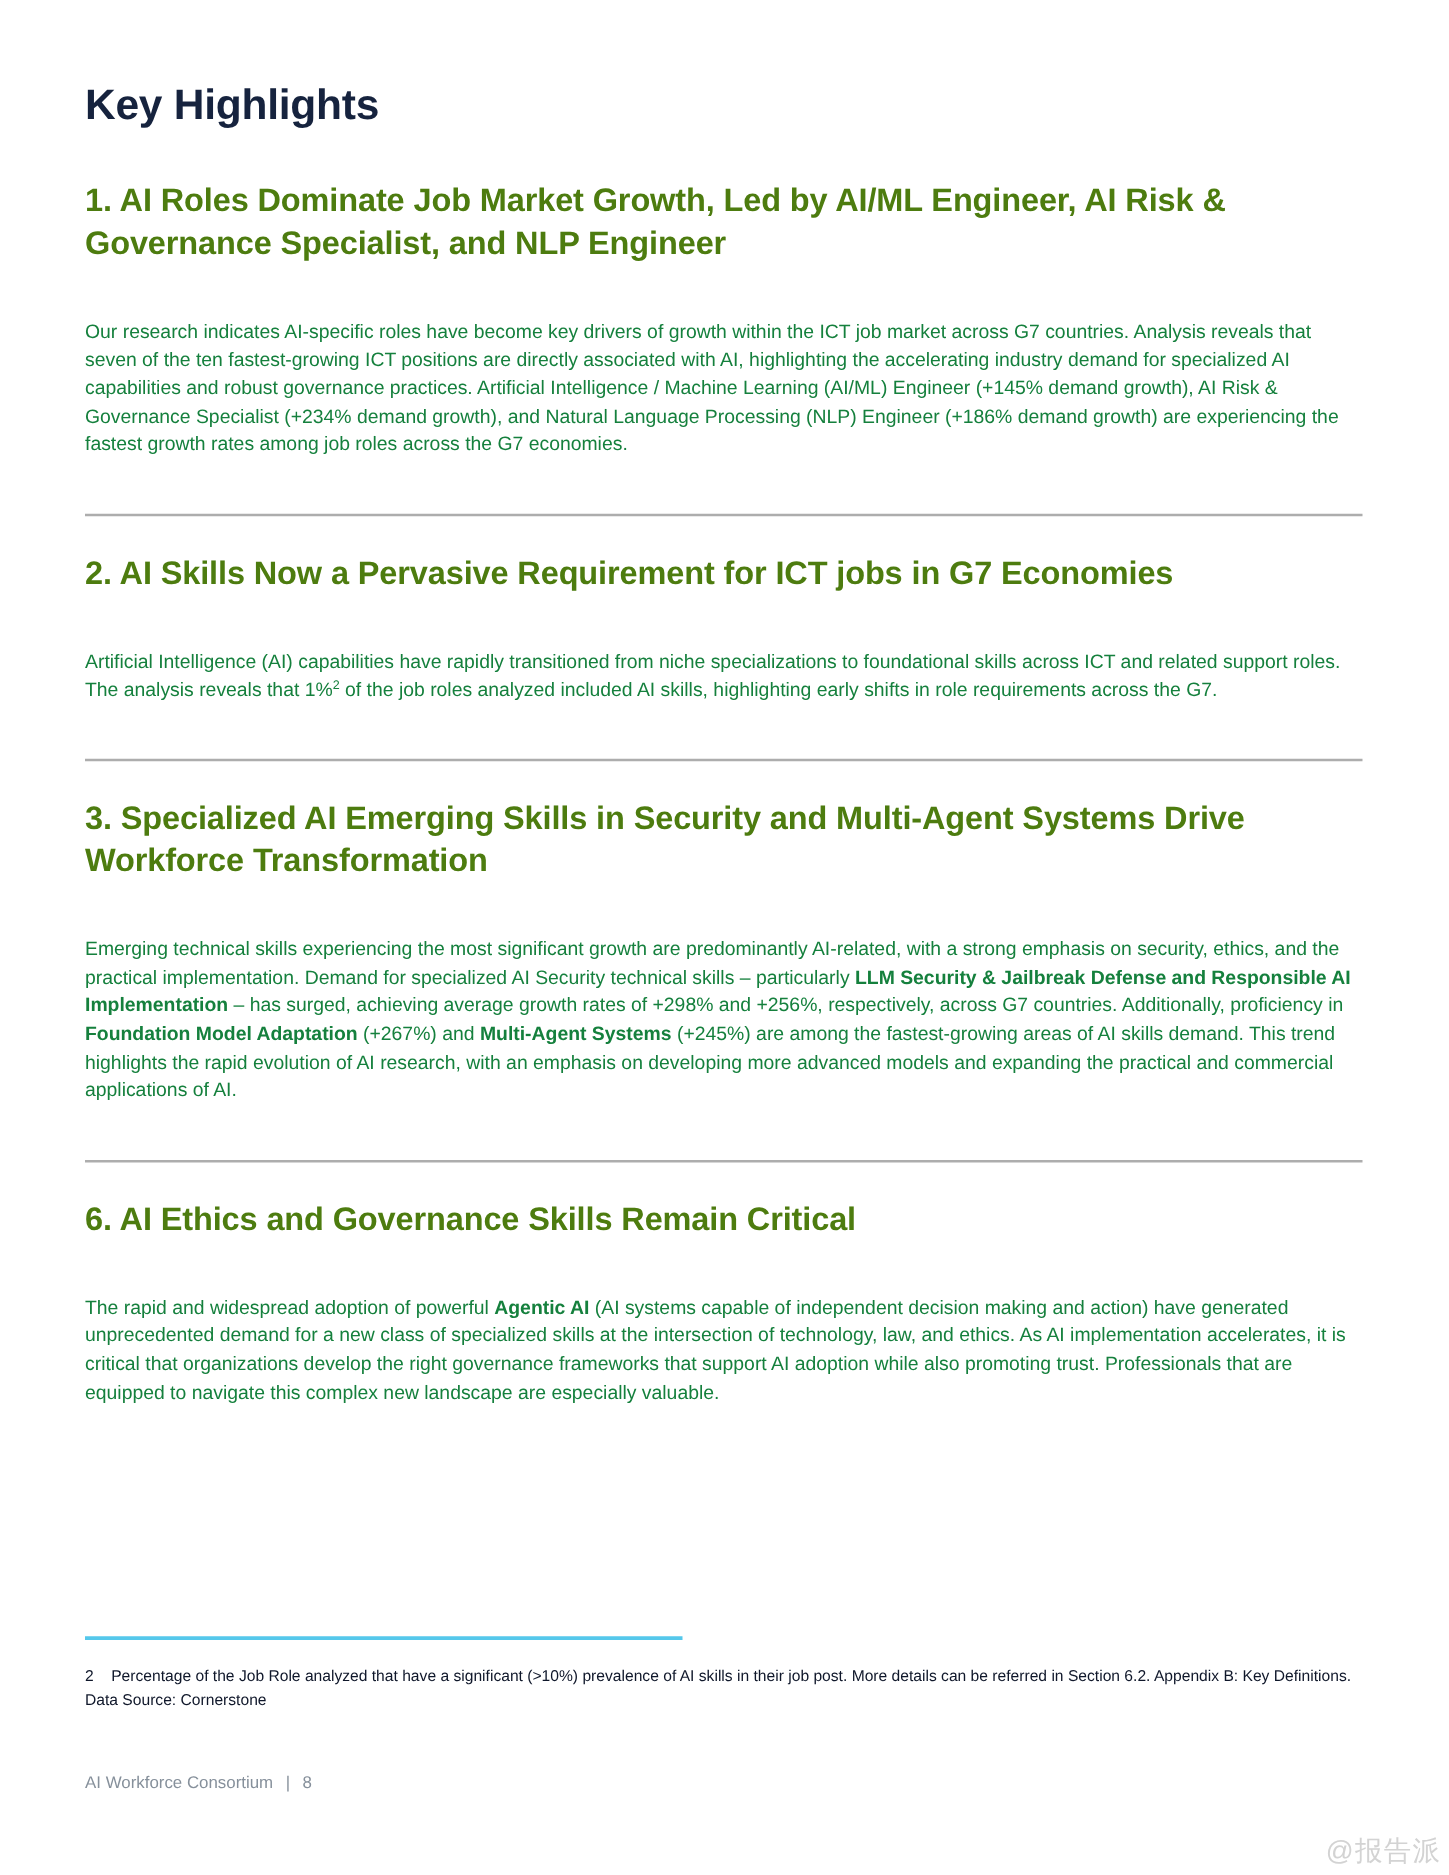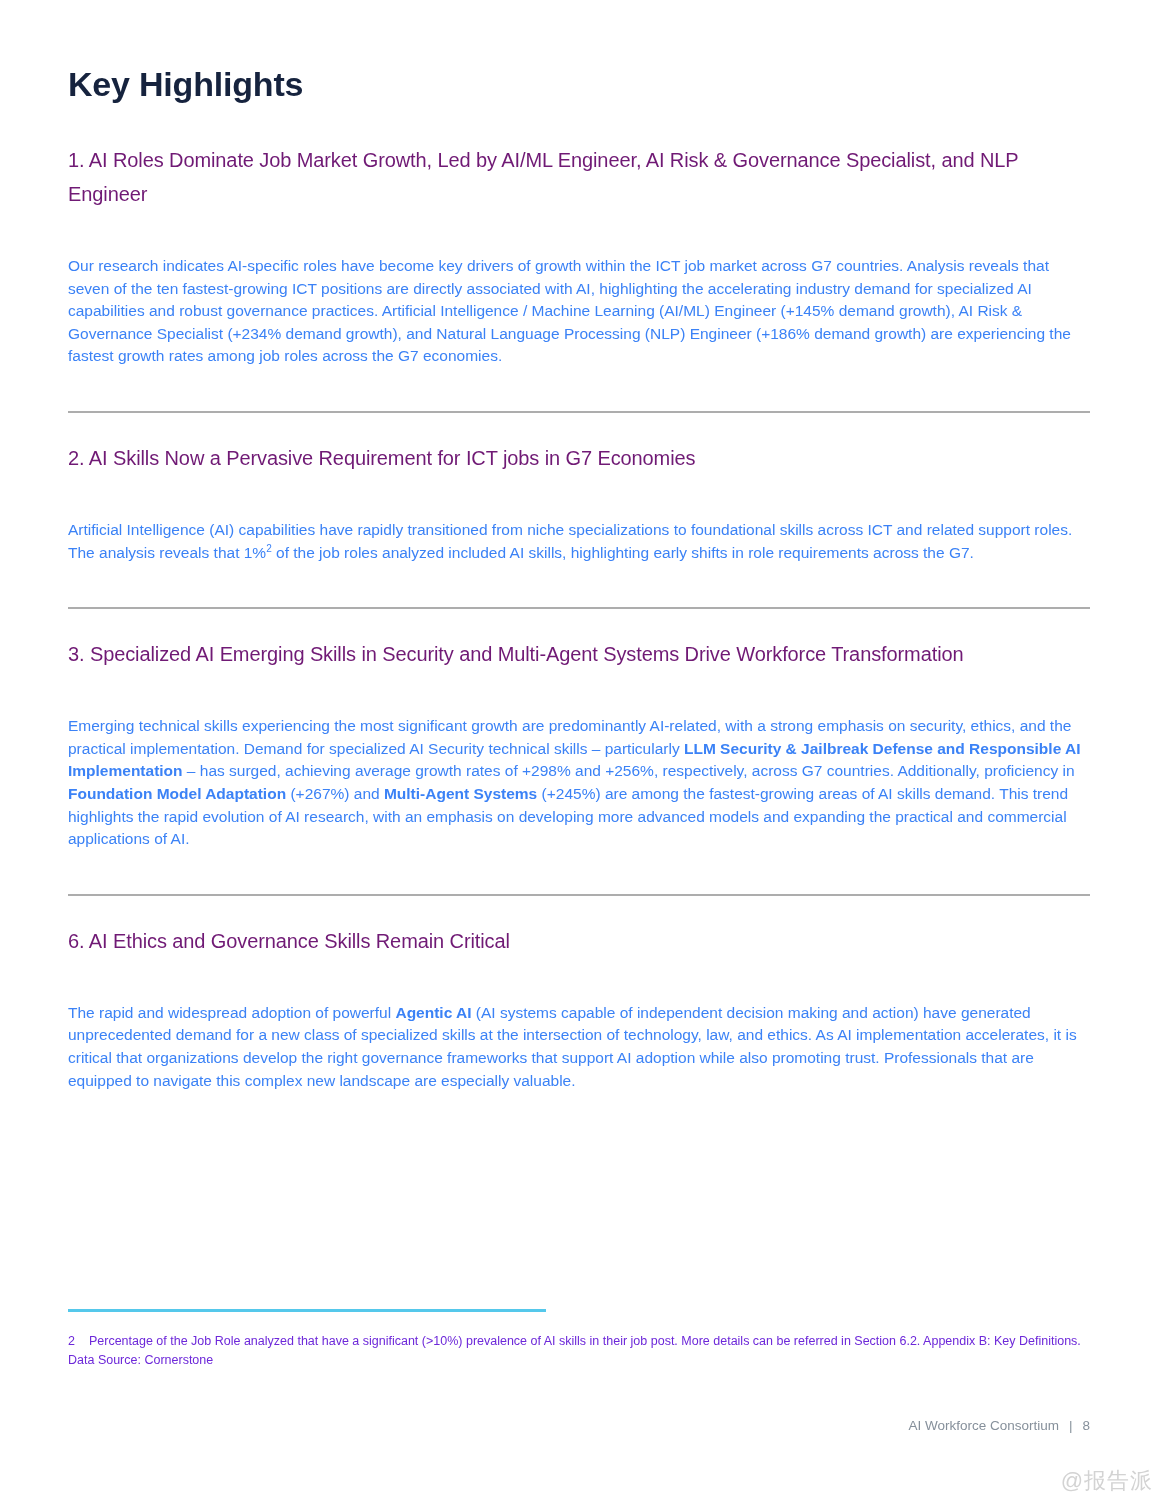--- a/index.html
+++ b/index.html
@@ -22,31 +22,31 @@
     font-size: 34px;
     line-height: 40px;
     font-weight: bold;
     color: #16233E;
     letter-spacing: -0.2px;
   }
   section.highlight { margin-top: 28px; }
   section.highlight:first-of-type { margin-top: 39px; }
   h2.section-heading {
     margin: 0;
-    font-size: 20px;
+    font-size: 26px;
     line-height: 34px;
-    font-weight: normal;
-    color: #701a75;
+    font-weight: bold;
+    color: #4d7c0f;
     letter-spacing: -0.1px;
   }
   p.section-body {
     margin: 44px 0 0 0;
     font-size: 15.5px;
     line-height: 22.6px;
-    color: #3b82f6;
+    color: #15803d;
   }
   p.section-body .b { font-weight: bold; }
   p.section-body sup {
     font-size: 10px;
     line-height: 0;
     vertical-align: super;
   }
   hr.section-divider {
     border: none;
     height: 2px;
@@ -59,26 +59,25 @@
     top: 1309px;
   }
   .footnote-rule {
     width: 478px; height: 3px;
     background: #55C8EB;
   }
   .footnote {
     margin-top: 20px;
     font-size: 12.5px;
     line-height: 19px;
-    color: #6d28d9;
+    color: #0f172a;
   }
   .footnote .marker { margin-right: 14px; }
   .page-footer {
     margin-top: 48px;
-    text-align: right;
     font-size: 13.5px;
     color: #86909B;
   }
   .page-footer .sep { margin: 0 10px; }
   .watermark {
     position: absolute;
     right: 6px; top: 1466px;
     font-size: 22px;
     color: #D3D3D3;
     letter-spacing: 1px;

